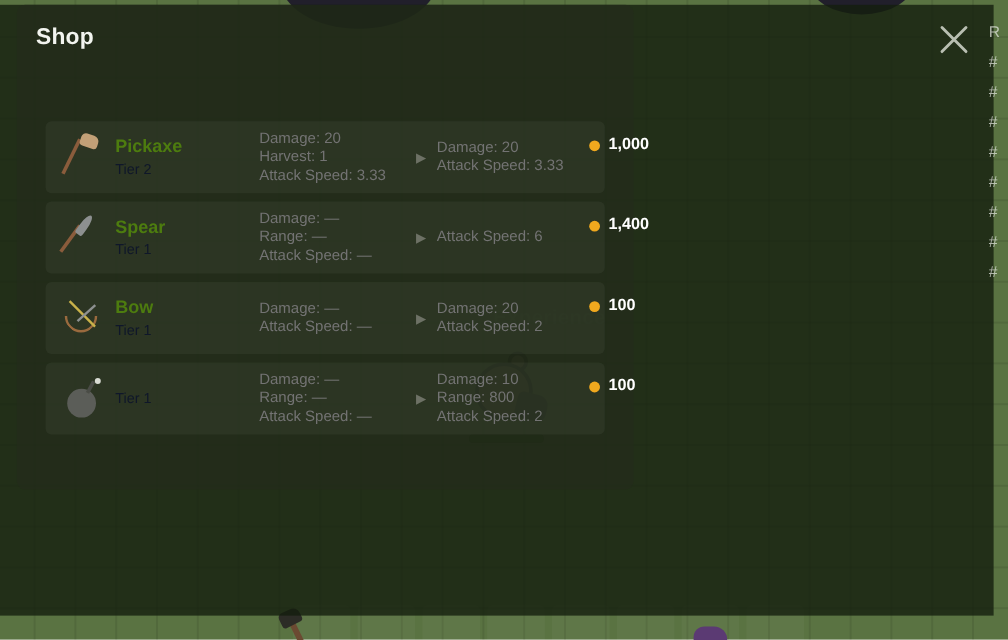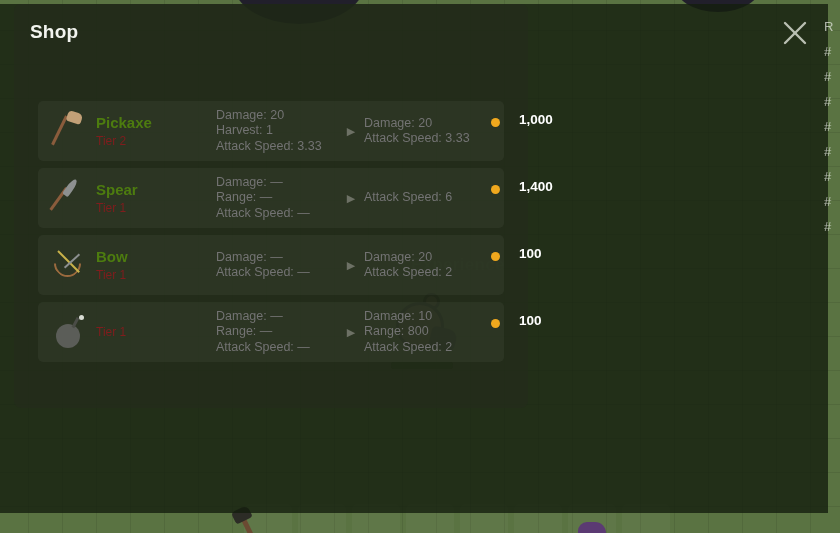--- a/index.html
+++ b/index.html
@@ -356,21 +356,21 @@
     padding-left: 2px;
   }
   .item-name {
     font-size: 15px;
     font-weight: bold;
     color: #4d7c0f;
     margin-bottom: 3px;
   }
   .item-tier {
     font-size: 12px;
-    color: #7f1d1d;
+    color: #0f172a;
   }
 
   .stats-col {
     width: 122px;
     flex: 0 0 auto;
     font-size: 12.5px;
     line-height: 15.5px;
     color: #737373;
   }
   .stats-col.next { width: 125px; }
@@ -379,23 +379,23 @@
     width: 26px;
     flex: 0 0 auto;
     text-align: center;
     color: #6d7165;
     font-size: 11px;
   }
 
   .price-col {
     flex: 1 1 auto;
     display: flex;
-    align-items: flex-end;
+    align-items: center;
     justify-content: flex-start;
-    gap: 19px;
+    gap: 7px;
     align-self: flex-start;
     padding-top: 11px;
     padding-left: 2px;
   }
   .coin {
     width: 9px; height: 9px;
     border-radius: 50%;
     background: #f0a81e;
     flex: 0 0 auto;
     margin-top: 3px;

